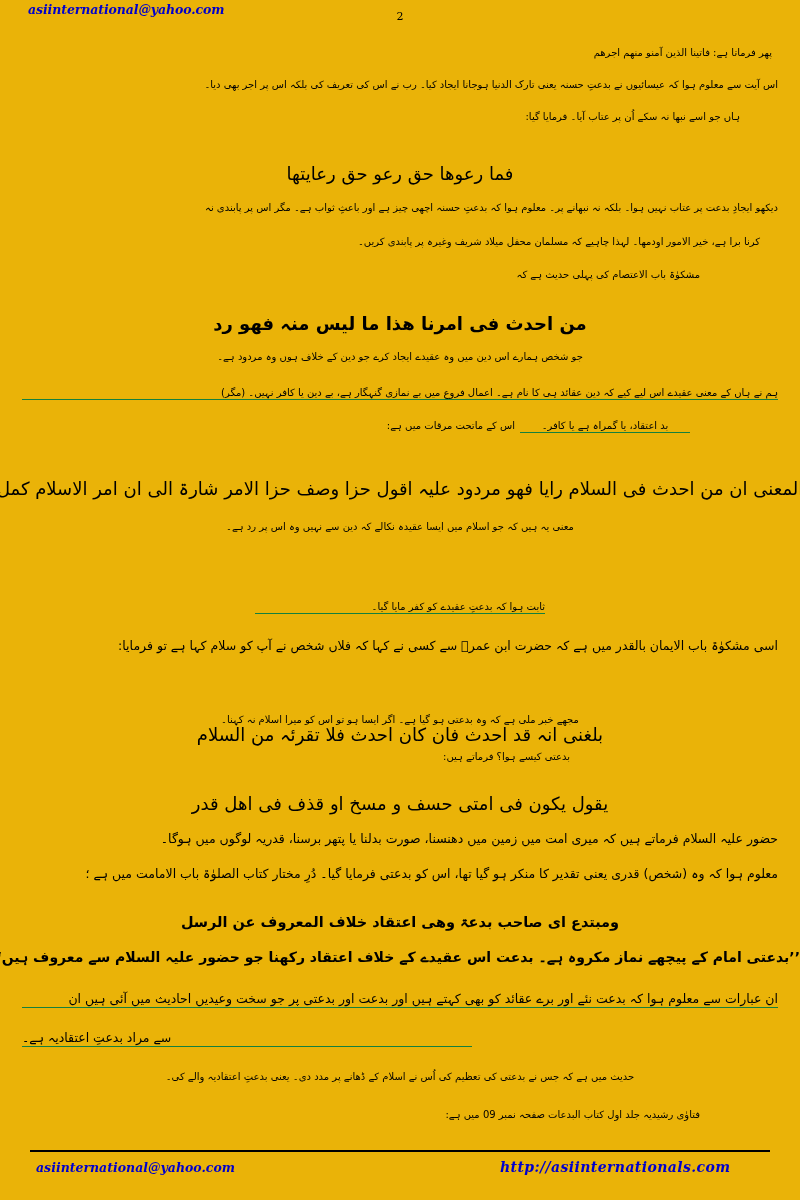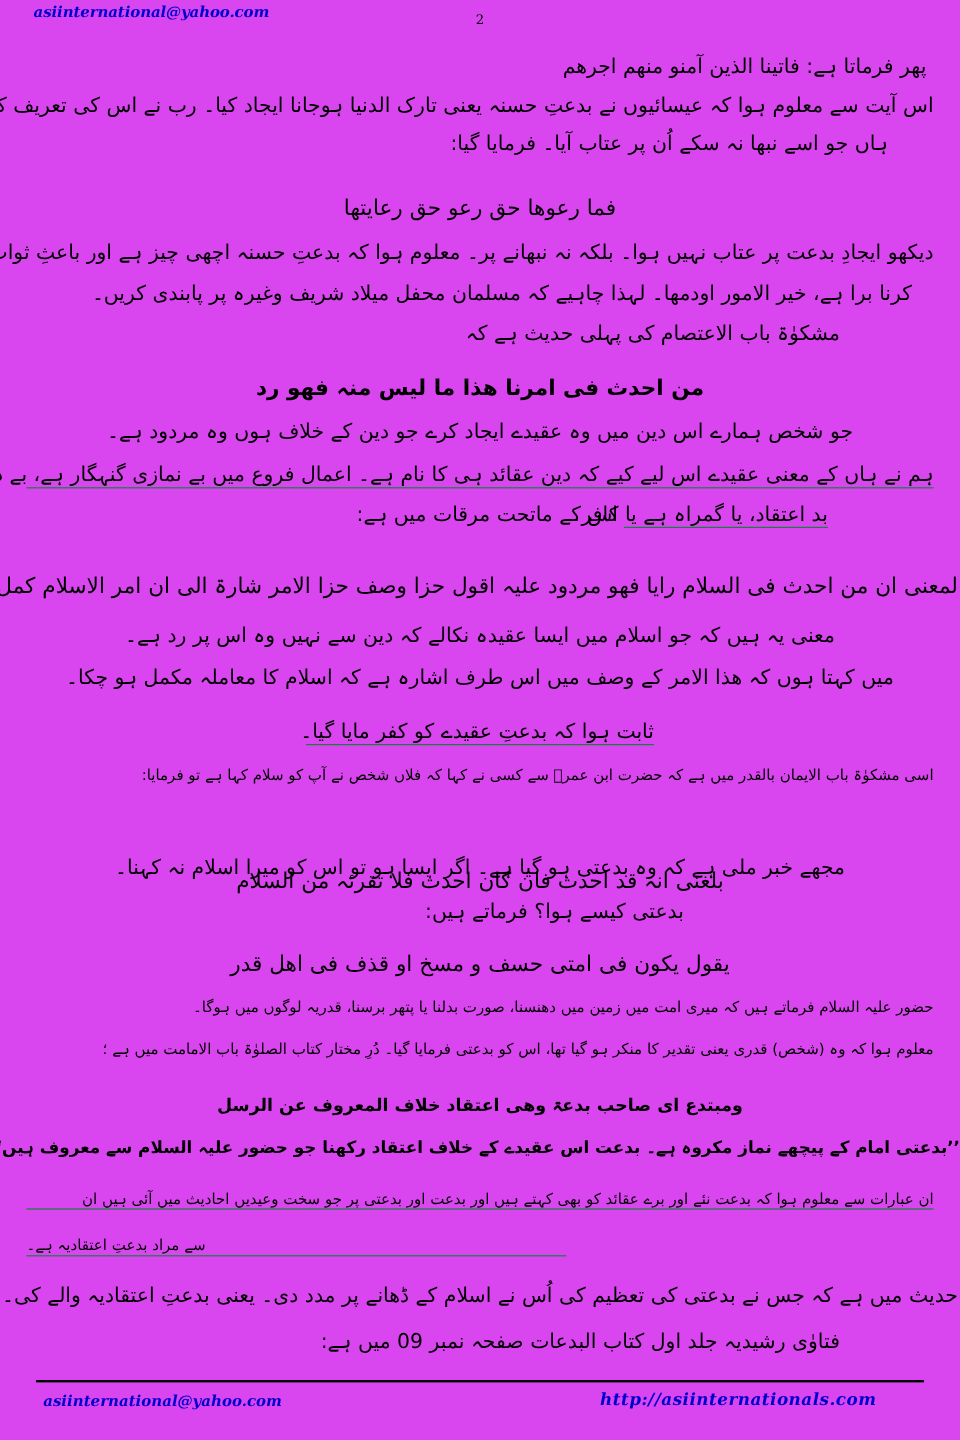--- a/index.html
+++ b/index.html
@@ -5,21 +5,21 @@
 <style>
   html, body {
     margin: 0;
     padding: 0;
     background: #ffffff;
   }
   .page {
     position: relative;
     width: 800px;
     height: 1200px;
-    background: #d946ef;
+    background: #eab308;
     overflow: hidden;
     box-sizing: border-box;
     font-family: "DejaVu Sans", sans-serif;
   }
 
   
   .page-header {
     position: absolute;
     top: 0;
     left: 0;
@@ -63,21 +63,21 @@
     color: #000000;
     direction: rtl;
     unicode-bidi: bidi-override;
     white-space: nowrap;
     line-height: 1.0;
   }
 
   
   .urdu {
     font-family: "DejaVu Sans", sans-serif;
-    font-size: 17px;
+    font-size: 10px;
     font-weight: 500;
   }
   .urdu-sm {
     font-family: "DejaVu Sans", sans-serif;
     font-size: 12.5px;
     font-weight: 500;
   }
   
   .arabic {
     font-family: "DejaVu Sans", sans-serif;
@@ -191,21 +191,20 @@
     <div class="ln full urdu u-line" style="top:358px;">ہم نے ہاں کے معنی عقیدے اس لیے کیے کہ دین عقائد ہی کا نام ہے۔ اعمال فروع میں بے نمازی گنہگار ہے، بے دین یا کافر نہیں۔ (مگر)</div>
 
     <div class="ln urdu u-line" style="top:391px; left:520px; width:170px; text-align:center;">بد اعتقاد، یا گمراہ ہے یا کافر۔</div>
 
     <div class="ln urdu" style="top:391px; left:300px; width:215px; text-align:right;">اس کے ماتحت مرقات میں ہے:</div>
 
     <div class="ln ctr arabic" style="top:450px;margin-left:12px;">والمعنی ان من احدث فی السلام رایا فھو مردود علیہ اقول حزا وصف حزا الامر شارۃ الی ان امر الاسلام کمل</div>
 
     <div class="ln ctr urdu" style="top:492px;">معنی یہ ہیں کہ جو اسلام میں ایسا عقیدہ نکالے کہ دین سے نہیں وہ اس پر رد ہے۔</div>
 
-    <div class="ln ctr urdu" style="top:527px;">میں کہتا ہوں کہ ھذا الامر کے وصف میں اس طرف اشارہ ہے کہ اسلام کا معاملہ مکمل ہو چکا۔</div>
 
     <div class="ln urdu u-line" style="top:572px; left:255px; width:290px; text-align:right;">ثابت ہوا کہ بدعتِ عقیدے کو کفر مایا گیا۔</div>
 
     <div class="ln full urdu-sm" style="top:610px;">اسی مشکوٰۃ باب الایمان بالقدر میں ہے کہ حضرت ابن عمرؓ سے کسی نے کہا کہ فلاں شخص نے آپ کو سلام کہا ہے تو فرمایا:</div>
 
     <div class="ln ctr arabic" style="top:648px;margin-top:48px;">بلغنی انہ قد احدث فان کان احدث فلا تقرئہ من السلام</div>
 
     <div class="ln ctr urdu" style="top:685px;">مجھے خبر ملی ہے کہ وہ بدعتی ہو گیا ہے۔ اگر ایسا ہو تو اس کو میرا اسلام نہ کہنا۔</div>
 
     <div class="ln rt urdu" style="top:722px; width:570px;">بدعتی کیسے ہوا؟ فرماتے ہیں:</div>

